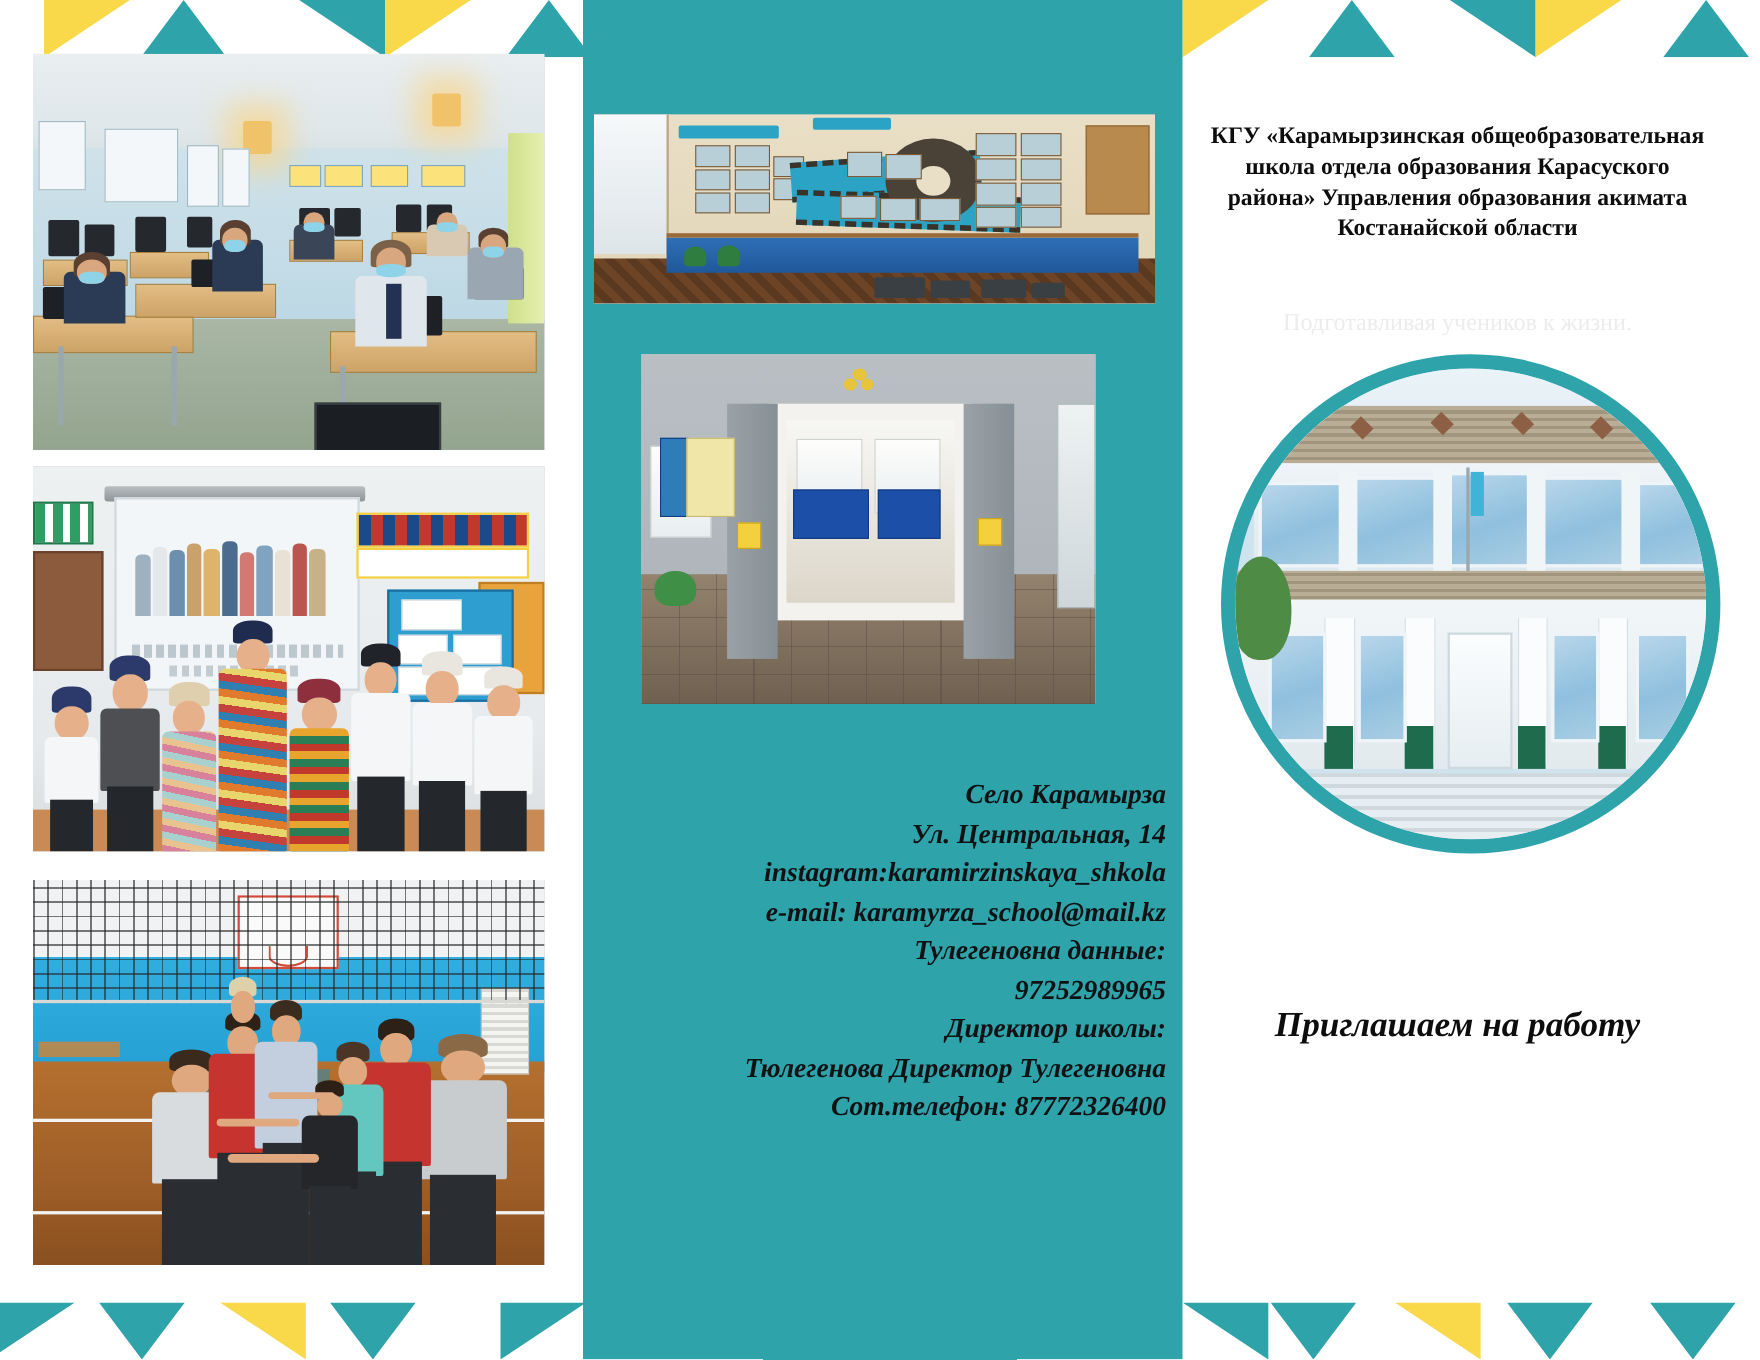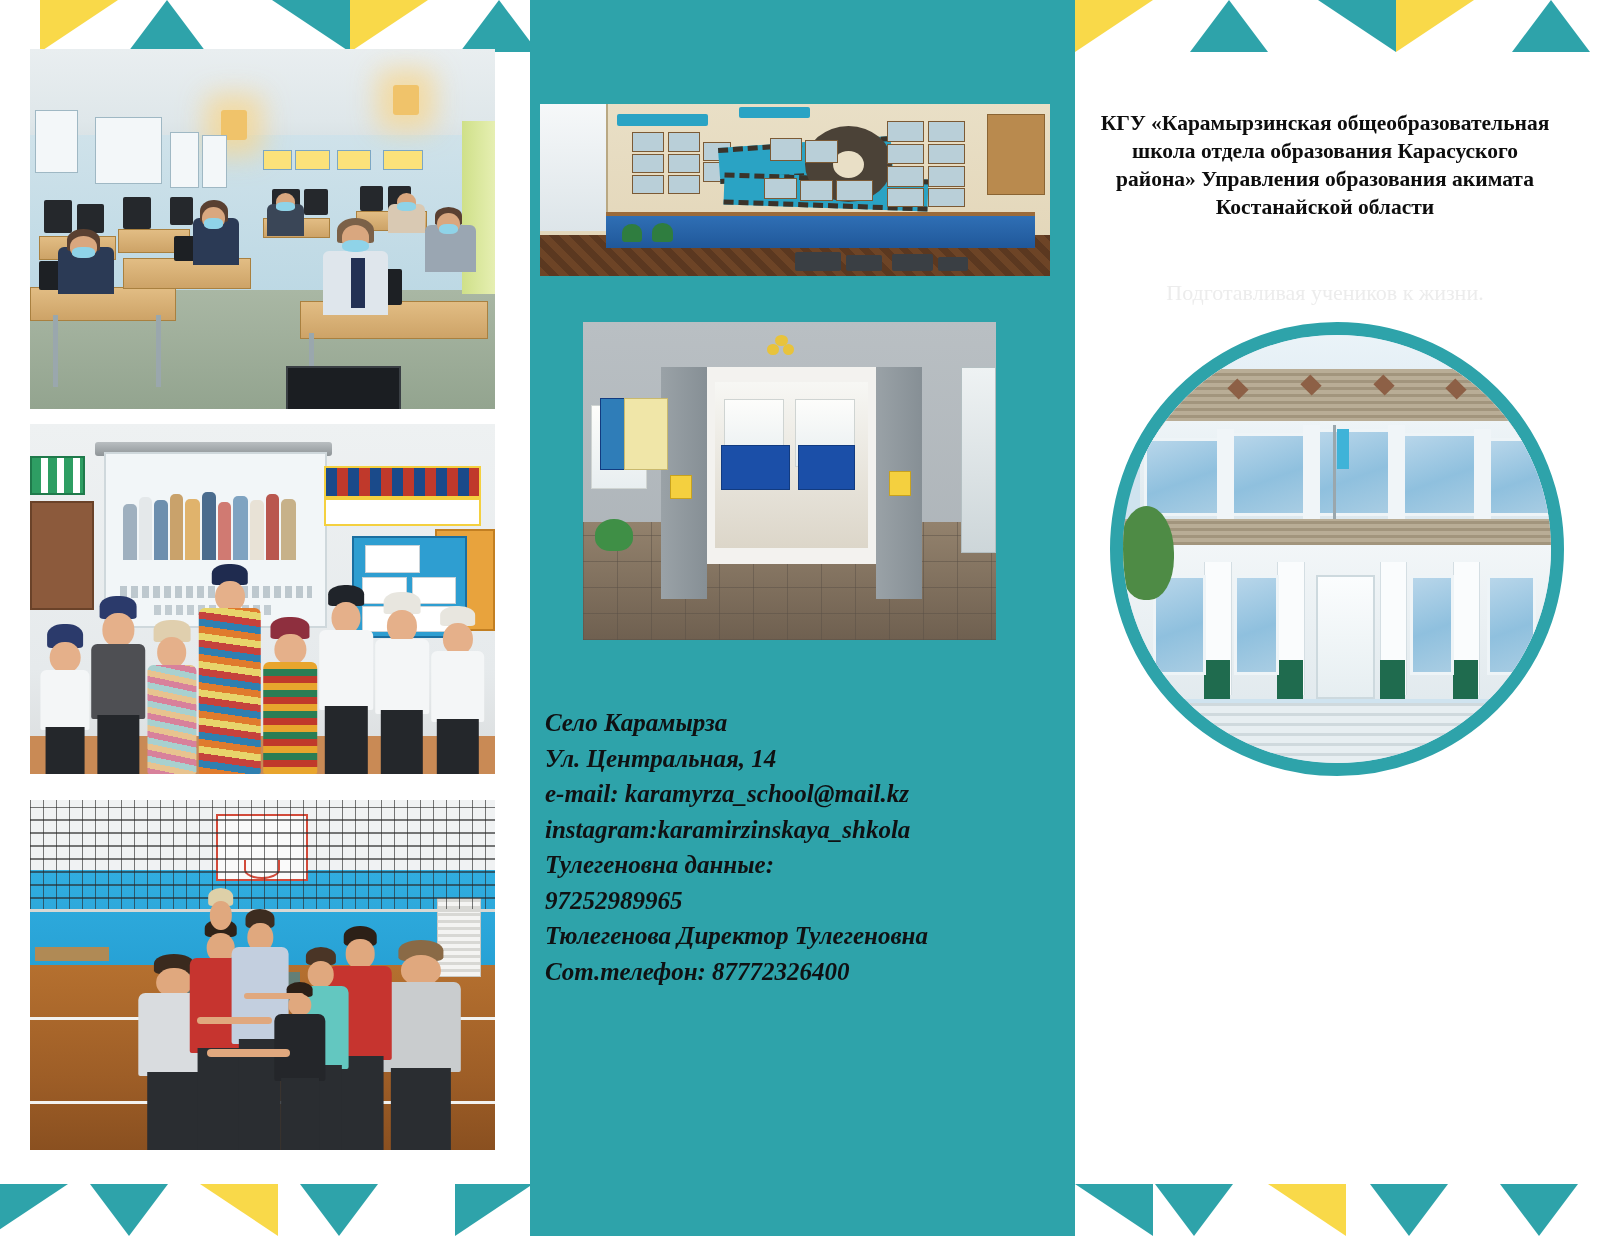--- a/index.html
+++ b/index.html
@@ -205,21 +205,21 @@
     white-space:nowrap;
   }
   .invite{
     position:absolute;left:1085px;top:910px;width:480px;text-align:center;
     font-family:"Liberation Serif", serif;font-style:italic;font-weight:bold;
     font-size:32px;line-height:1.35;color:#0d0d0d;z-index:5;
   }
 
   
   .contact{
-    position:absolute;left:545px;top:705px;width:515px;text-align:left;z-index:5;
+    position:absolute;left:545px;top:705px;width:515px;text-align:right;z-index:5;
     font-family:"Liberation Serif", serif;font-style:italic;font-weight:bold;
     color:#0f1113;font-size:25px;line-height:1.42;
   }
   .contact div{white-space:nowrap;}
 </style>
 </head>
 <body>
 
 <div class="page">
 
@@ -589,26 +589,28 @@
     <div class="sc-door"></div>
     <div class="sc-steps"></div>
     <div class="sc-tree"></div>
   </div>
 
   <div class="school-title">КГУ «Карамырзинская общеобразовательная школа отдела образования Карасуского района» Управления образования акимата Костанайской области</div>
 
   <div class="watermark">Подготавливая учеников к жизни.</div>
 
   <div class="invite">
+    <div>Приглашаем на работу</div>
   </div>
 
   <div class="contact">
     <div>Село Карамырза</div>
     <div>Ул. Центральная, 14</div>
+    <div>instagram:karamirzinskaya_shkola</div>
     <div>e-mail: karamyrza_school@mail.kz</div>
-    <div>instagram:karamirzinskaya_shkola</div>
     <div>Тулегеновна данные:</div>
     <div>97252989965</div>
+    <div>Директор школы:</div>
     <div>Тюлегенова Директор Тулегеновна</div>
     <div>Сот.телефон: 87772326400</div>
   </div>
 
 </div>
 
 </body></html>

